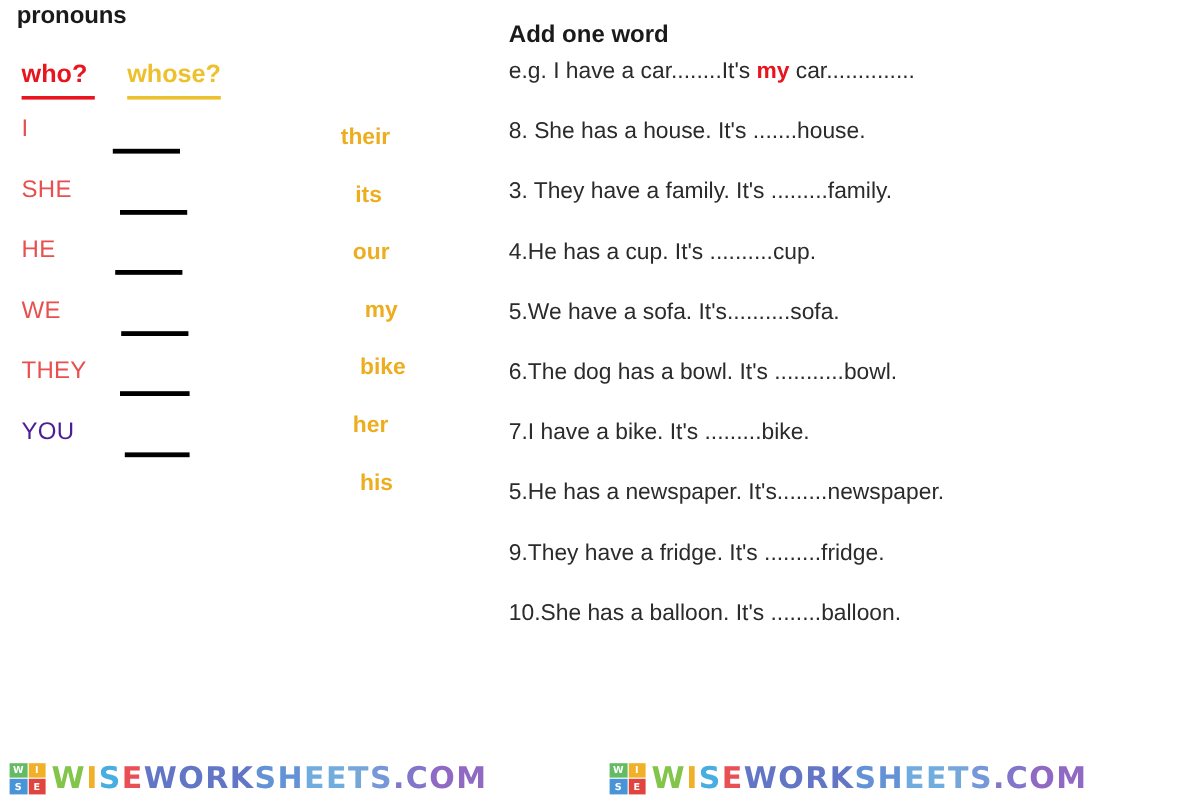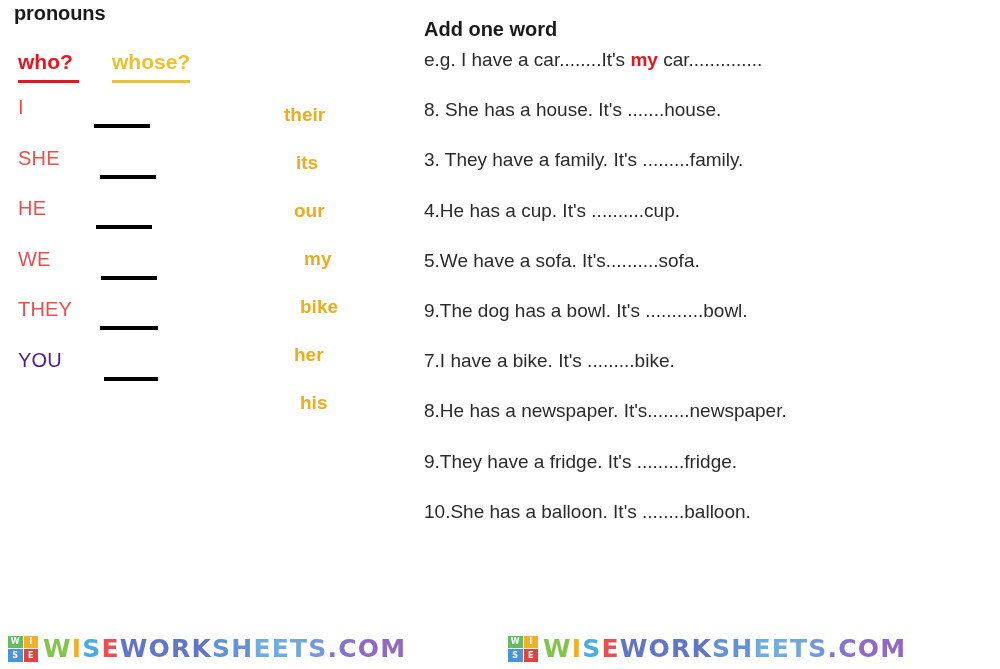--- a/index.html
+++ b/index.html
@@ -50,21 +50,21 @@
   }
   .qword {
     position: absolute;
     font-size: 21px;
     font-weight: bold;
     padding-bottom: 6px;
     border-bottom: 3px solid currentColor;
     white-space: pre;
   }
   .qword-who { left: 4px; top: 0px; }
-  .qword-whose { left: 98px; top: 0px; }
+  .qword-whose { left: 92px; top: 0px; }
 
   
   .pronoun-list {
     position: absolute;
     left: 0;
     top: 96px;
     width: 260px;
   }
   .pronoun-row {
     position: relative;
@@ -257,23 +257,23 @@
   </div>
 
   <div class="right-col">
     <div class="right-title">Add one word</div>
     <div class="ex-list">
         <div class="ex-row"><span>e.g. I have a car........It's </span><span class="hl" style="color: rgb(232, 21, 31);">my</span><span> car..............</span></div>
         <div class="ex-row">8. She has a house. It's .......house.</div>
         <div class="ex-row">3. They have a family. It's .........family.</div>
         <div class="ex-row">4.He has a cup. It's ..........cup.</div>
         <div class="ex-row">5.We have a sofa. It's..........sofa.</div>
-        <div class="ex-row">9.The dog has a bowl. It's ...........bowl.</div>
+        <div class="ex-row">6.The dog has a bowl. It's ...........bowl.</div>
         <div class="ex-row">7.I have a bike. It's .........bike.</div>
-        <div class="ex-row">8.He has a newspaper. It's........newspaper.</div>
+        <div class="ex-row">5.He has a newspaper. It's........newspaper.</div>
         <div class="ex-row">9.They have a fridge. It's .........fridge.</div>
         <div class="ex-row">10.She has a balloon. It's ........balloon.</div>
       </div>
   </div>
 
   <div class="footer">
       <div class="wm">
         <div class="wm-badge">
           <span style="background: rgb(92, 184, 92);">W</span>
           <span style="background: rgb(240, 173, 30);">I</span>

